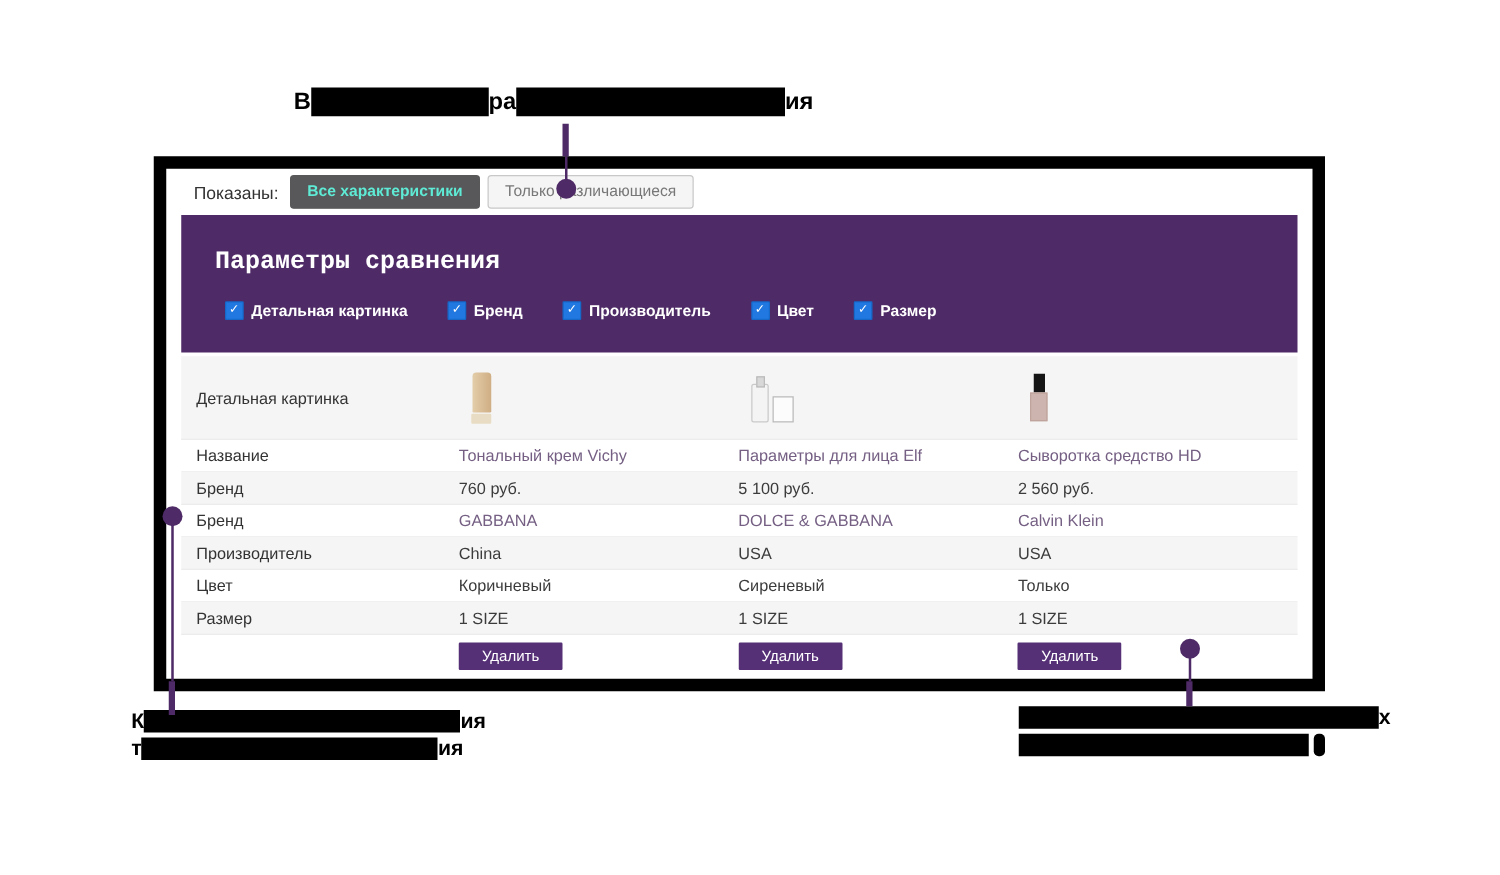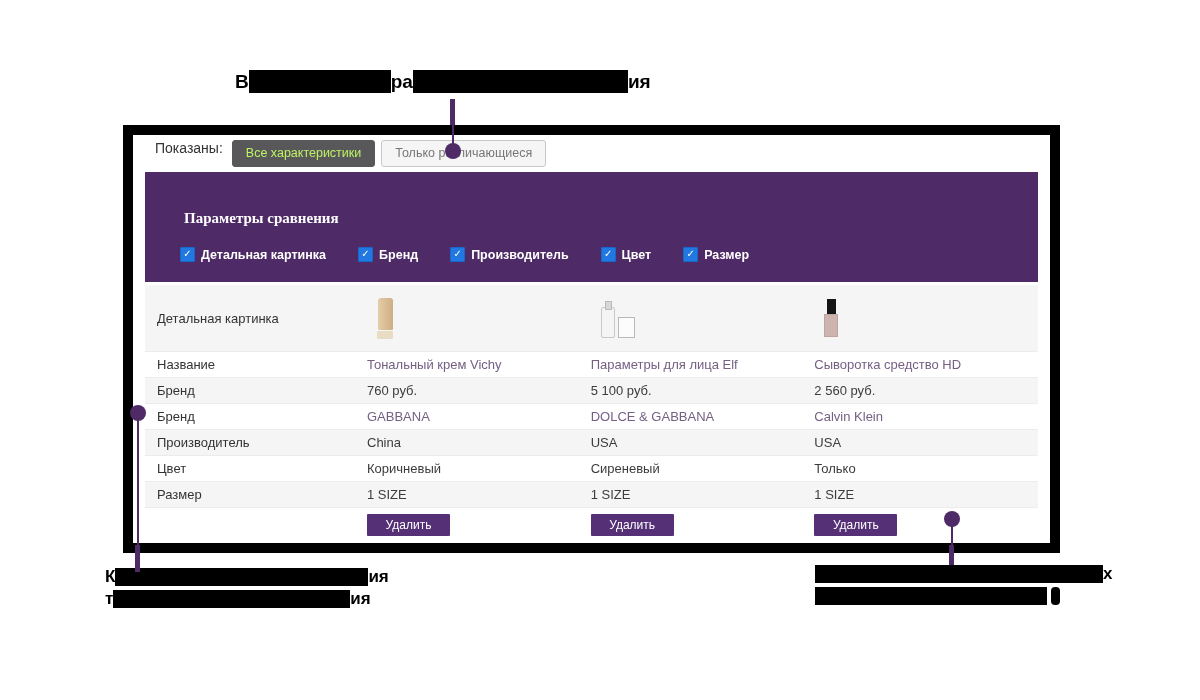--- a/index.html
+++ b/index.html
@@ -7,37 +7,37 @@
     width:1200px;height:700px;position:relative;background:#fff;
     font-family:"Liberation Sans",sans-serif;overflow:hidden;
   }
   
   .panel{
     position:absolute;left:123px;top:125px;width:937px;height:428px;
     background:#000;padding:10px;box-sizing:border-box;
   }
   .panel-inner{background:#fff;width:100%;height:100%;overflow:hidden;}
   
-  .toolbar{margin:5px 0 0 22px;height:27px;display:flex;align-items:flex-start;}
+  .toolbar{margin:5px 0 0 22px;height:27px;display:flex;align-items:center;}
   .toolbar-label{font-size:14px;color:#333;margin-right:9px;}
   .toggle-btn{
     font-family:"Liberation Sans",sans-serif;font-size:12.5px;color:#777;
     background:#f5f5f5;border:1px solid #c8c8c8;border-radius:3px;
     padding:6px 13px;margin-right:6px;cursor:pointer;line-height:13px;
   }
   .toggle-btn.active{
     background:var(--toggle-active);border-color:var(--toggle-active);
-    color:#bef264;font-weight:normal;
+    color:#5eead4;font-weight:bold;
   }
   
   .params{
     margin:5px 12px 0;height:110px;background:var(--accent);color:#fff;
     padding:22px 0 0 23px;box-sizing:border-box;
   }
-  .params-title{font-family:Liberation Serif, serif;font-size:15px;font-weight:bold;margin:16px;}
+  .params-title{font-family:Liberation Mono, monospace;font-size:20px;font-weight:bold;margin:4px;}
   .cb-row{margin:20px 0 0 12px;display:flex;gap:32px;}
   .cb-item{display:flex;align-items:center;cursor:pointer;}
   .cb-box{
     width:13px;height:13px;background:var(--cb-blue);border:1px solid #1668c9;
     color:#fff;font-size:10px;line-height:12px;text-align:center;border-radius:1px;
     flex:0 0 auto;
   }
   .cb-label{font-size:12.5px;font-weight:bold;margin-left:6px;white-space:nowrap;}
   
   .cmp-table{margin:3px 12px 0;}

